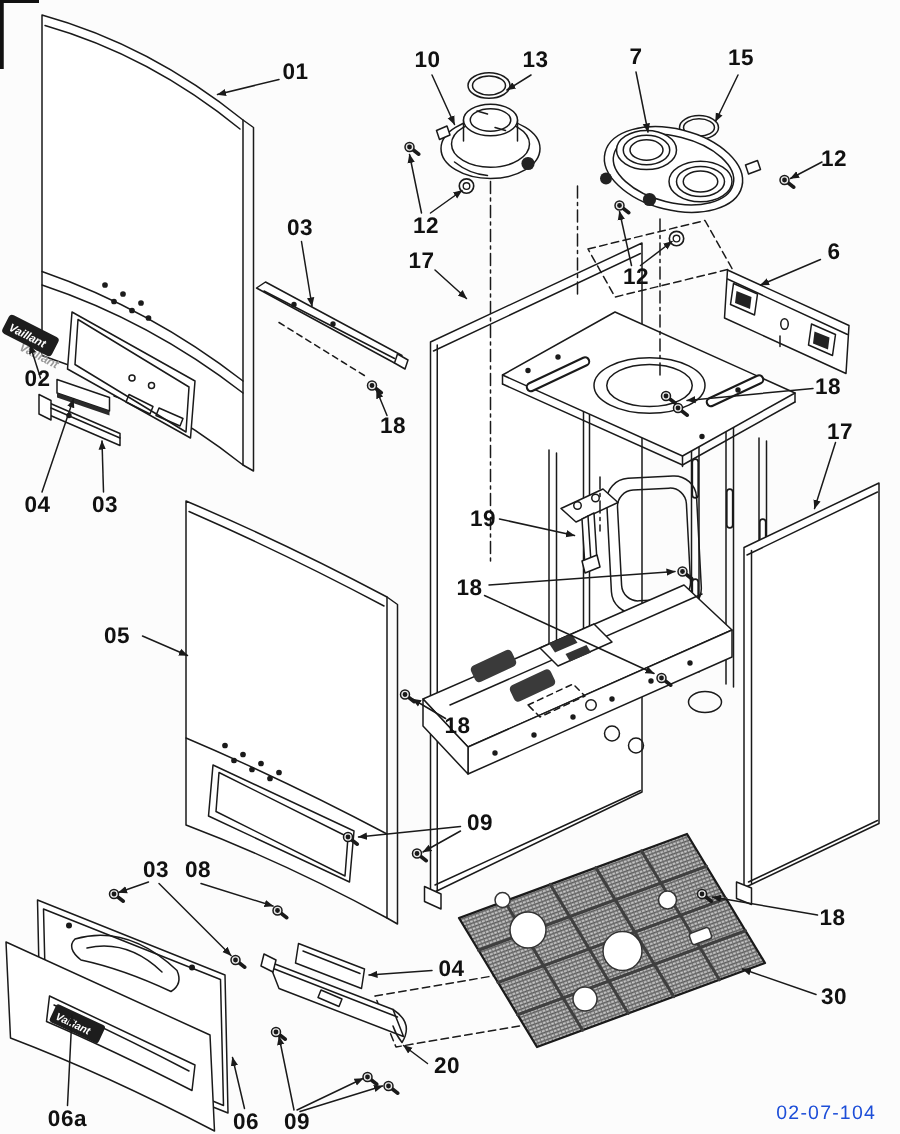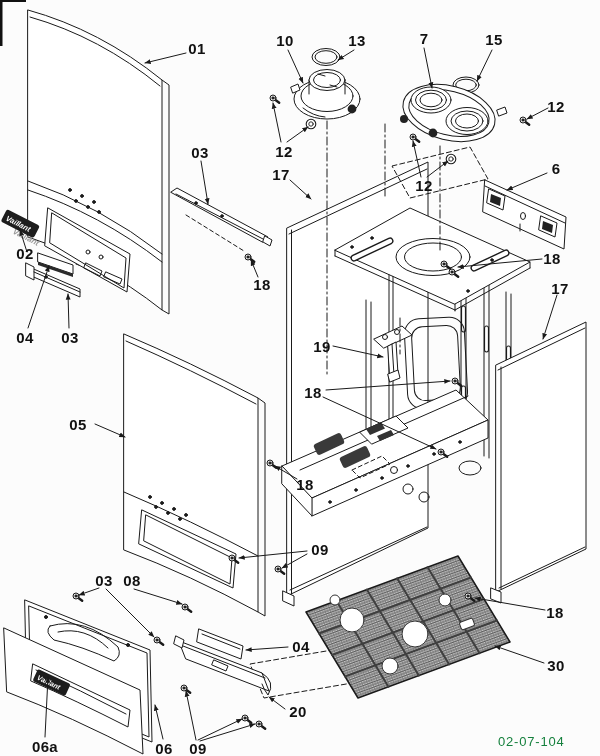--- a/index.html
+++ b/index.html
@@ -2,22 +2,22 @@
 <html><head>
 <meta charset="utf-8">
 <style>
   html,body{margin:0;padding:0;background:#e9e9e9;}
   .stage{position:relative;width:600px;height:756px;background:#fcfcfc;overflow:hidden;
          font-family:"Liberation Sans",sans-serif;}
   .stage svg{position:absolute;left:0;top:0;}
   svg text{font-family:"Liberation Sans",sans-serif;}
   .callout{position:absolute;transform:translate(-50%,-50%);
            font-weight:bold;font-size:15px;color:#111;letter-spacing:.4px;white-space:nowrap;}
-  .docnum{position:absolute;left:498px;top:734px;width:86px;
-          font-size:13px;color:#15803d;letter-spacing:.8px;}
+  .docnum{position:absolute;left:498px;top:734px;width:86px;text-align:right;
+          font-size:13px;color:#1d4ed8;letter-spacing:.8px;}
 </style>
 </head>
 <body>
 
 <div class="stage">
 
 <svg viewBox="0 0 600 756" width="600" height="756">
 <defs>
   <marker id="ah" viewBox="0 0 8 8" markerWidth="7" markerHeight="7" refX="6.5" refY="4" orient="auto">
     <path d="M0,1.2 7,4 0,6.8Z" fill="#1a1a1a"></path>

